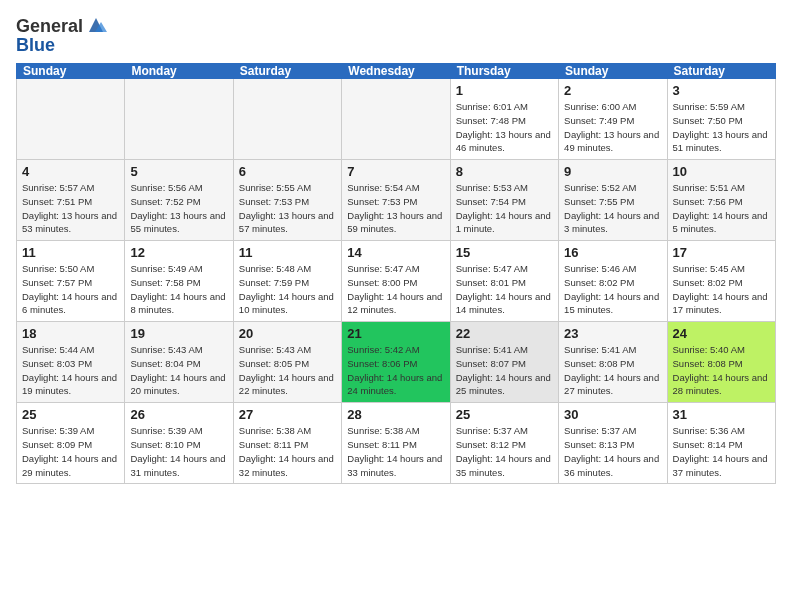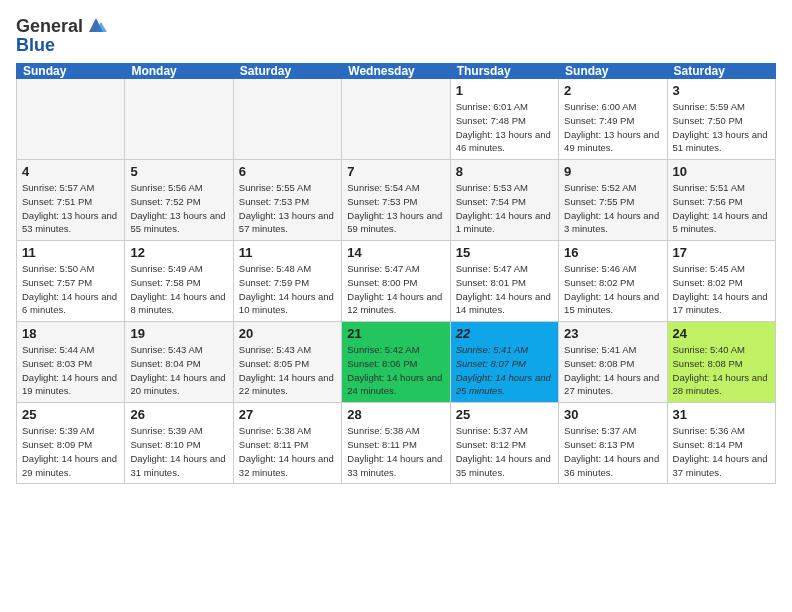--- a/index.html
+++ b/index.html
@@ -213,21 +213,21 @@
           <div class="day-info">Sunrise: 5:43 AM<br>Sunset: 8:04 PM<br>Daylight: 14 hours and 20 minutes.</div>
         </td>
         <td style="background: rgb(245, 245, 245);">
           <span class="day-number">20</span>
           <div class="day-info">Sunrise: 5:43 AM<br>Sunset: 8:05 PM<br>Daylight: 14 hours and 22 minutes.</div>
         </td>
         <td style="background: #22c55e;">
           <span class="day-number">21</span>
           <div class="day-info">Sunrise: 5:42 AM<br>Sunset: 8:06 PM<br>Daylight: 14 hours and 24 minutes.</div>
         </td>
-        <td style="background: #0ea5e9; font-style: italic;">
+        <td style="background: #e5e5e5;">
           <span class="day-number">22</span>
           <div class="day-info">Sunrise: 5:41 AM<br>Sunset: 8:07 PM<br>Daylight: 14 hours and 25 minutes.</div>
         </td>
         <td style="background: rgb(245, 245, 245); margin-top: 36px;">
           <span class="day-number">23</span>
           <div class="day-info">Sunrise: 5:41 AM<br>Sunset: 8:08 PM<br>Daylight: 14 hours and 27 minutes.</div>
         </td>
         <td style="background: #bef264;">
           <span class="day-number">24</span>
           <div class="day-info">Sunrise: 5:40 AM<br>Sunset: 8:08 PM<br>Daylight: 14 hours and 28 minutes.</div>

